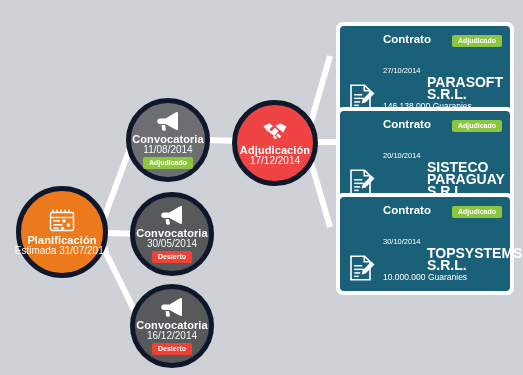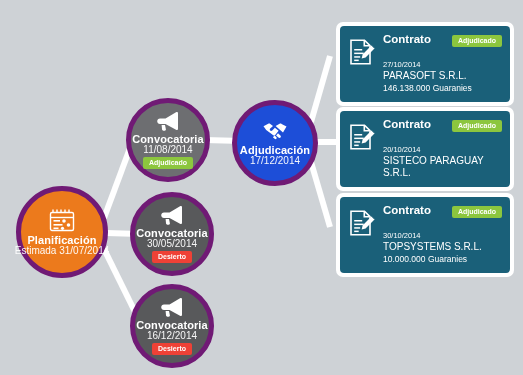--- a/index.html
+++ b/index.html
@@ -24,21 +24,21 @@
     top: 0;
     width: 523px;
     height: 375px;
   }
 
   
   .node {
     position: absolute;
     border-radius: 50%;
     box-sizing: border-box;
-    border: 5px solid #701a75;
+    border: 5px solid #0f172a;
     display: flex;
     flex-direction: column;
     align-items: center;
     justify-content: center;
     text-align: center;
     color: #ffffff;
   }
   .node .node-icon {
     display: block;
     line-height: 0;
@@ -87,38 +87,38 @@
     background: #58595b;
   }
   #node-conv-3 {
     left: 130px; top: 284px;
     width: 84px; height: 84px;
     background: #58595b;
   }
   #node-adjudicacion {
     left: 232px; top: 100px;
     width: 86px; height: 86px;
-    background: #1d4ed8;
+    background: #ef4444;
   }
 
   
   .card {
     position: absolute;
     box-sizing: border-box;
     width: 178px;
     background: #ffffff;
     border-radius: 7px;
     padding: 4px;
   }
   .card-inner {
     background: #1a6079;
     border-radius: 4px;
     padding: 7px 8px 8px 8px;
     display: flex;
-    align-items: flex-start;
+    align-items: flex-end;
     color: #ffffff;
   }
   .card-icon {
     flex: 0 0 auto;
     width: 28px;
     margin-right: 7px;
     margin-top: 4px;
     line-height: 0;
   }
   .card-body { flex: 1 1 auto; min-width: 0; }
@@ -128,26 +128,27 @@
     justify-content: space-between;
   }
   .card-title {
     font-size: 11.5px;
     font-weight: bold;
     line-height: 13px;
   }
   .card-date {
     font-size: 7.5px;
     line-height: 11px;
-    margin-top: 12px;
+    margin-top: 18px;
   }
   .card-supplier {
-    font-size: 10px;
-    font-weight: normal;
+    font-size: 14px;
+    font-weight: bold;
     line-height: 12px;
+    margin-left: 44px;
   }
   .card-amount {
     font-size: 8.5px;
     line-height: 12px;
   }
   #card-1 { left: 336px; top: 22px; }
   #card-2 { left: 336px; top: 107px; }
   #card-3 { left: 336px; top: 193px; }
 </style>
 </head>

